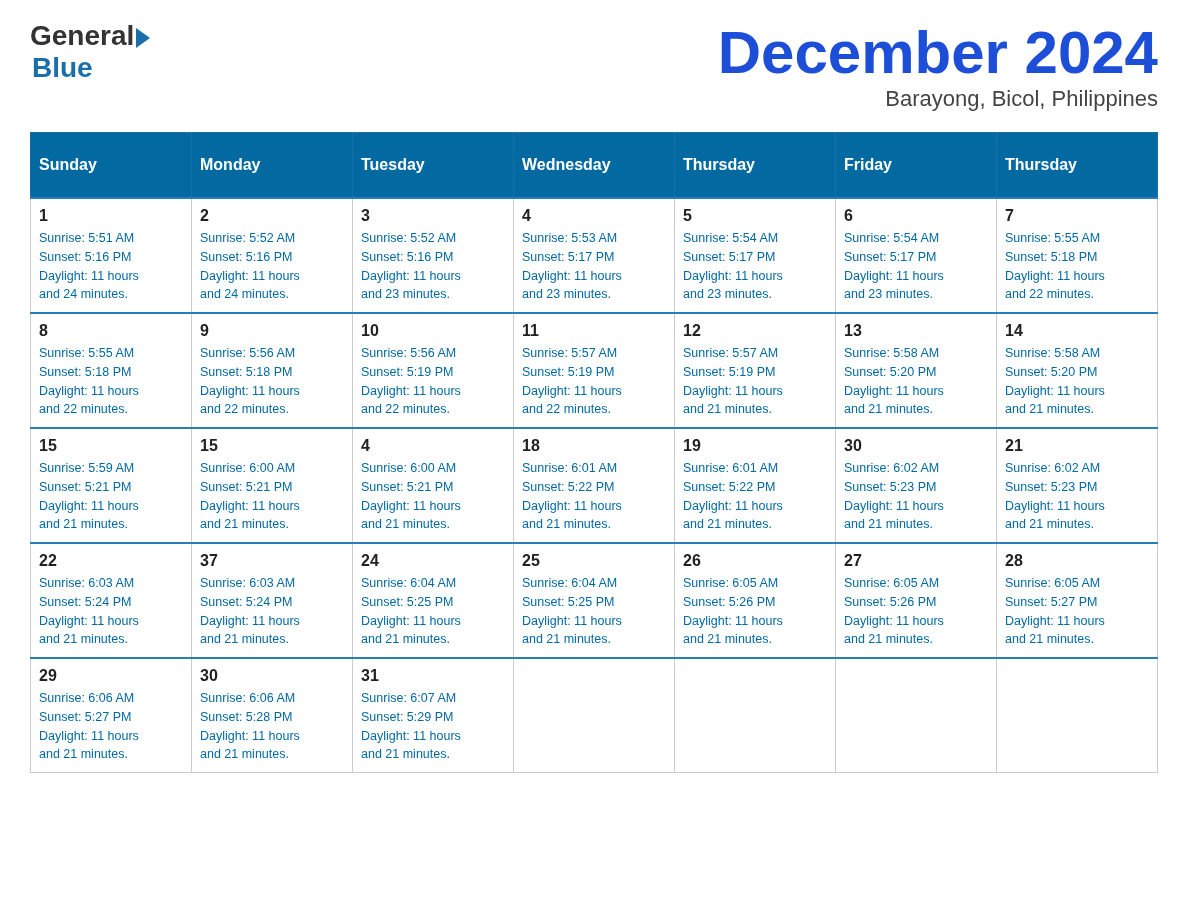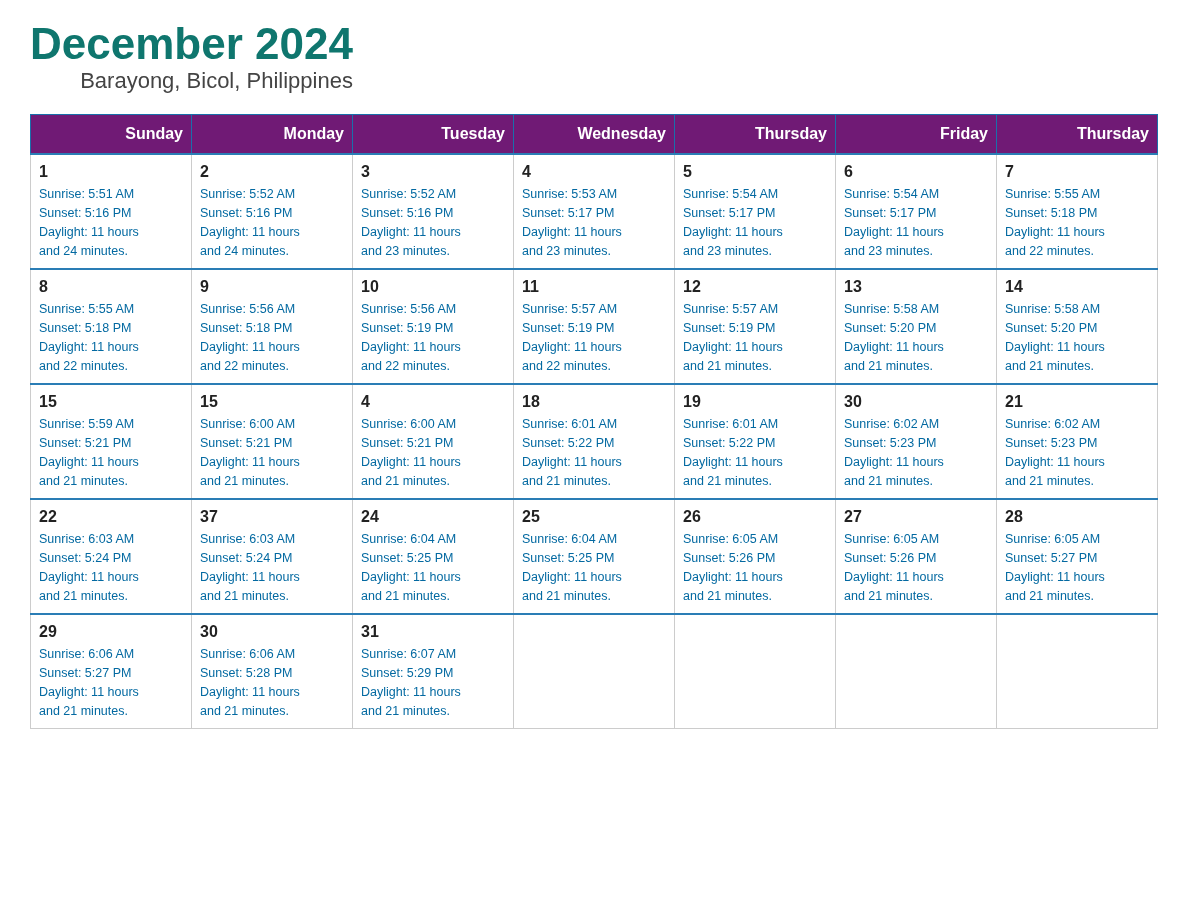--- a/index.html
+++ b/index.html
@@ -42,39 +42,39 @@
       align-items: flex-start;
     }
     .logo-top-row {
       display: flex;
       align-items: center;
     }
     .title-section {
       text-align: right;
     }
     .month-title {
-      font-size: 44px;
-      font-weight: bold;
-      color: #0f766e;
+      font-size: 60px;
+      font-weight: bold;
+      color: #1d4ed8;
       line-height: 1.1;
     }
     .location-title {
       font-size: 22px;
       color: #444;
     }
     table {
       width: 100%;
       border-collapse: collapse;
       table-layout: fixed;
     }
     thead th {
-      background-color: #701a75;
+      background-color: #0369a1;
       color: #fff;
-      padding: 10px 8px;
-      text-align: right;
+      padding: 23px 8px;
+      text-align: left;
       font-size: 16px;
       font-weight: bold;
       border: 1px solid #1a6faa;
     }
     tbody td {
       vertical-align: top;
       padding: 8px;
       border: 1px solid #ccc;
       border-top: 2px solid #2a7db5;
       font-size: 13px;
@@ -93,20 +93,27 @@
       color: #0369a1;
     }
     tbody tr td:empty {
       background: #fff;
     }
   </style>
 </head>
 <body>
 
 <div class="header">
+  <div class="logo-container">
+    <div class="logo-top-row">
+      <span class="logo-text-general">General</span>
+      <div class="logo-arrow"></div>
+    </div>
+    <span class="logo-blue" style="margin-left: 2px;">Blue</span>
+  </div>
   <div class="title-section">
     <div class="month-title">December 2024</div>
     <div class="location-title">Barayong, Bicol, Philippines</div>
   </div>
 </div>
 
 <table>
   <thead>
     <tr>
     <th>Sunday</th>

